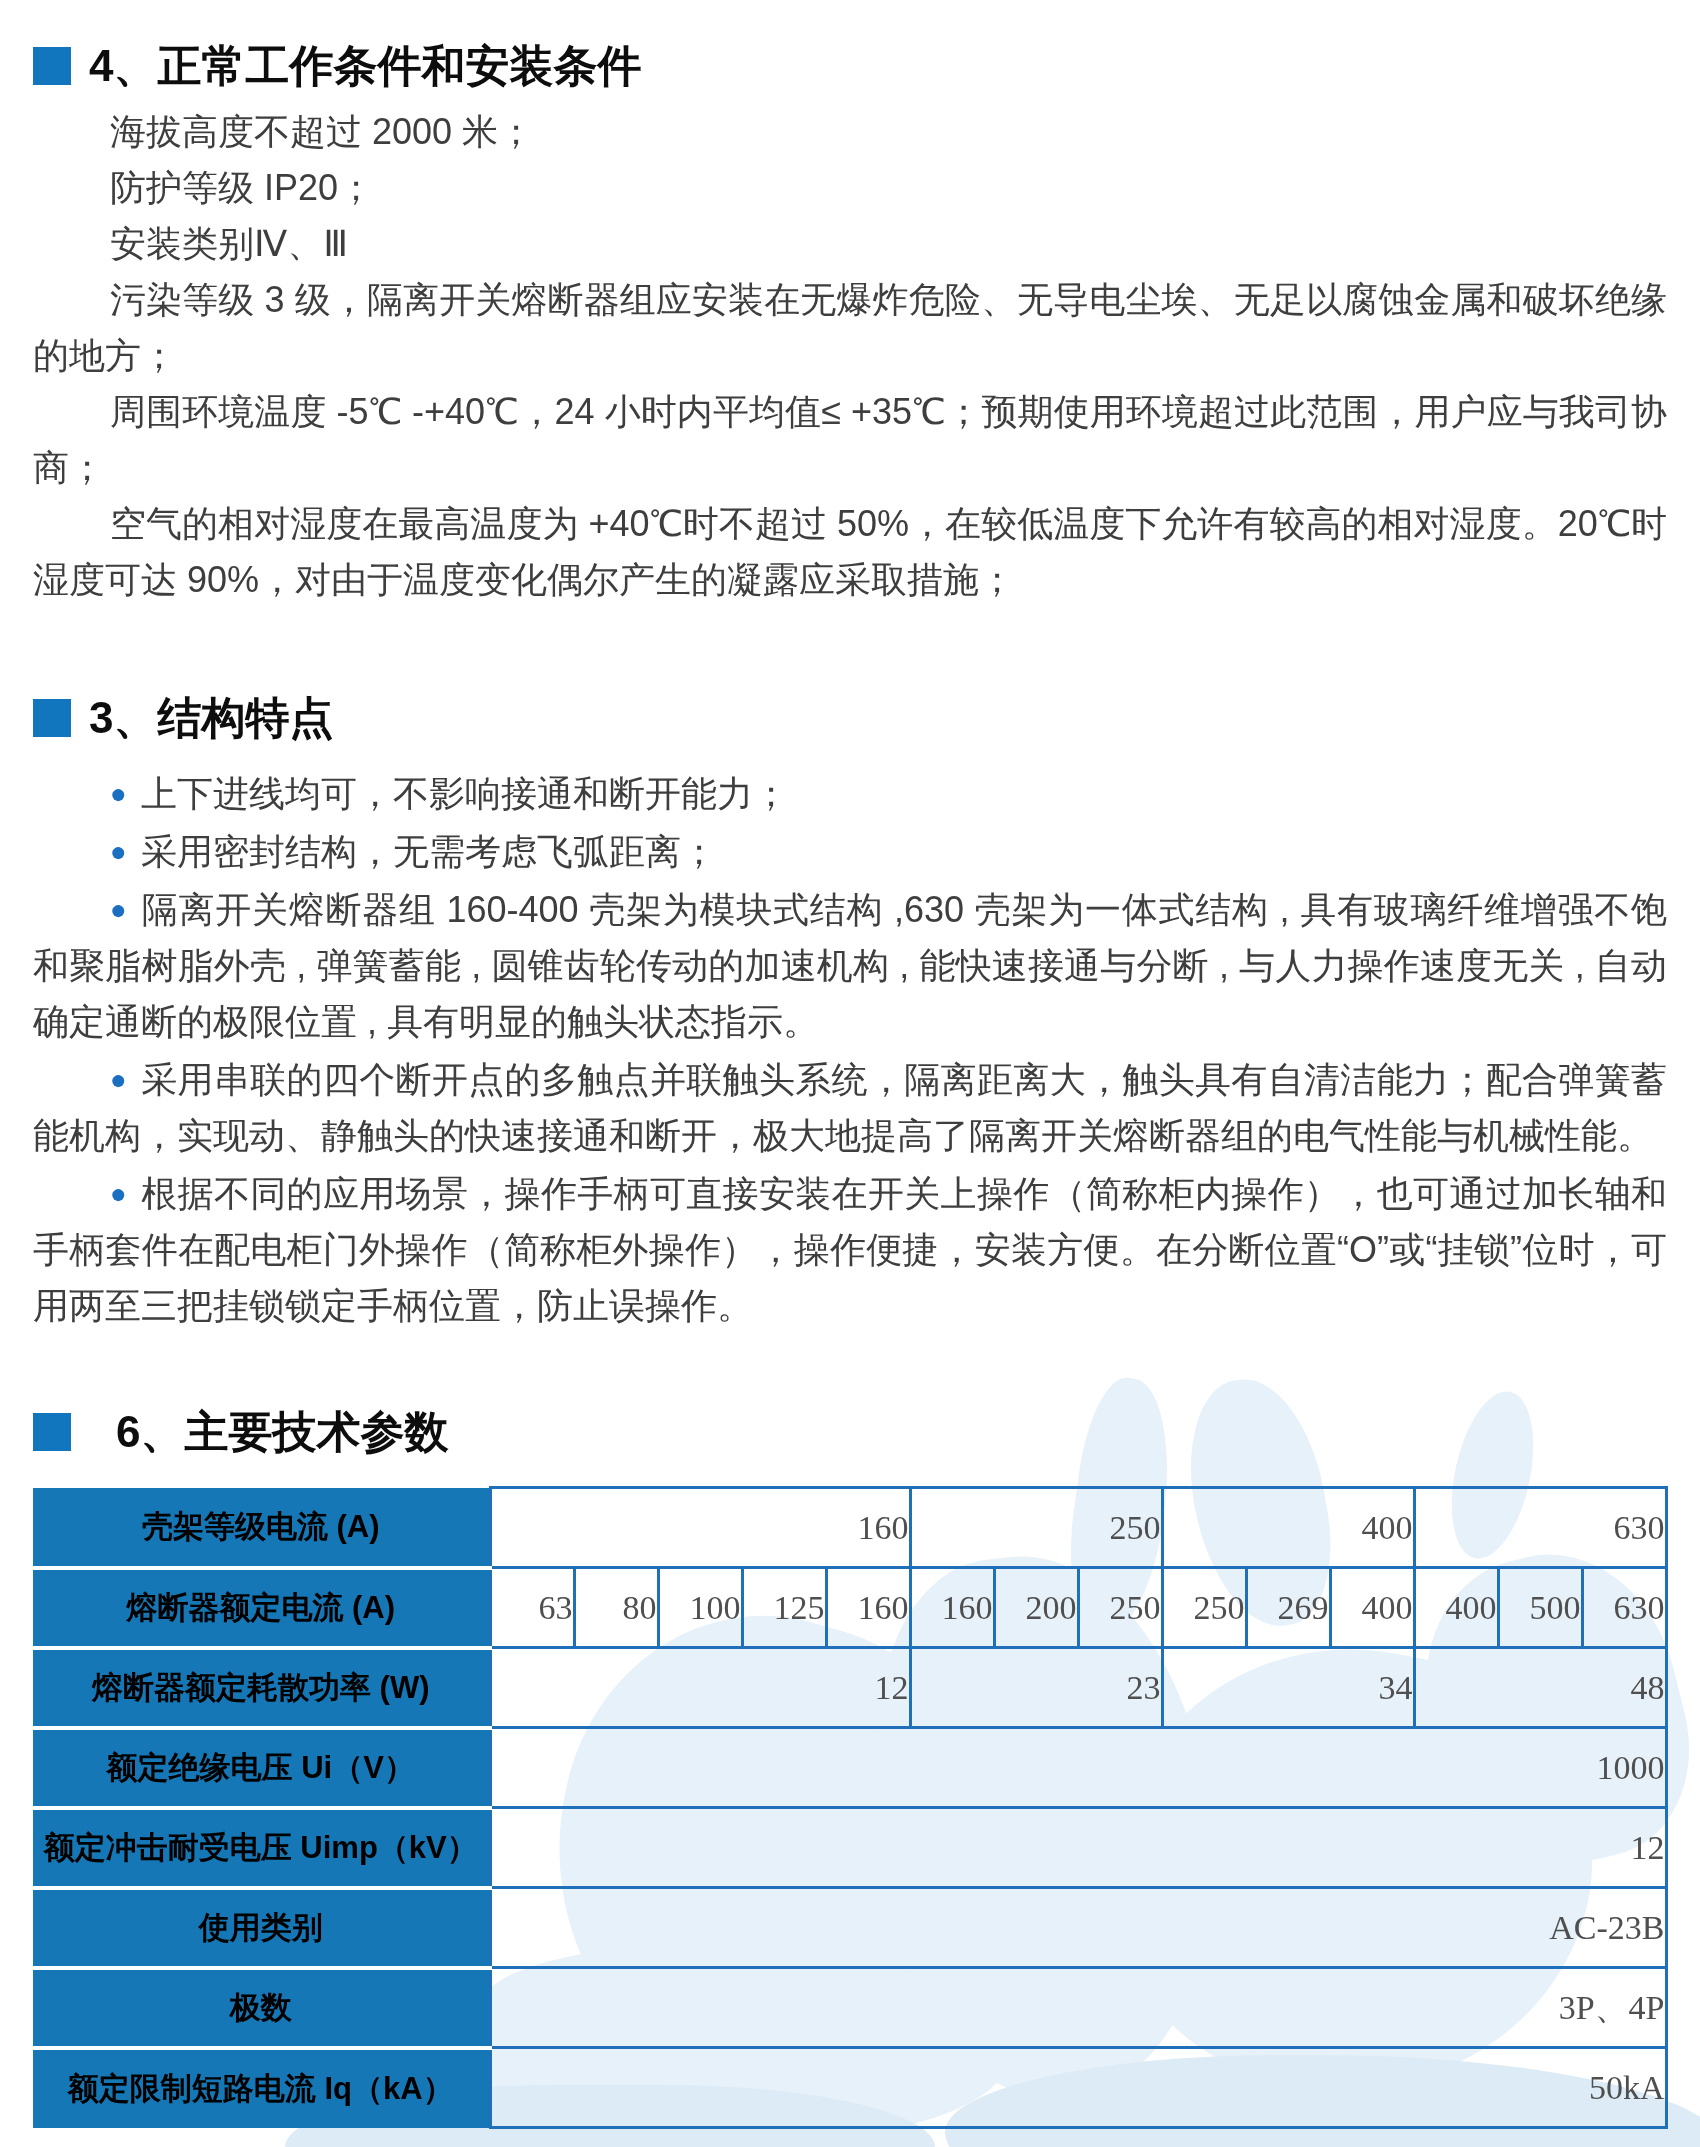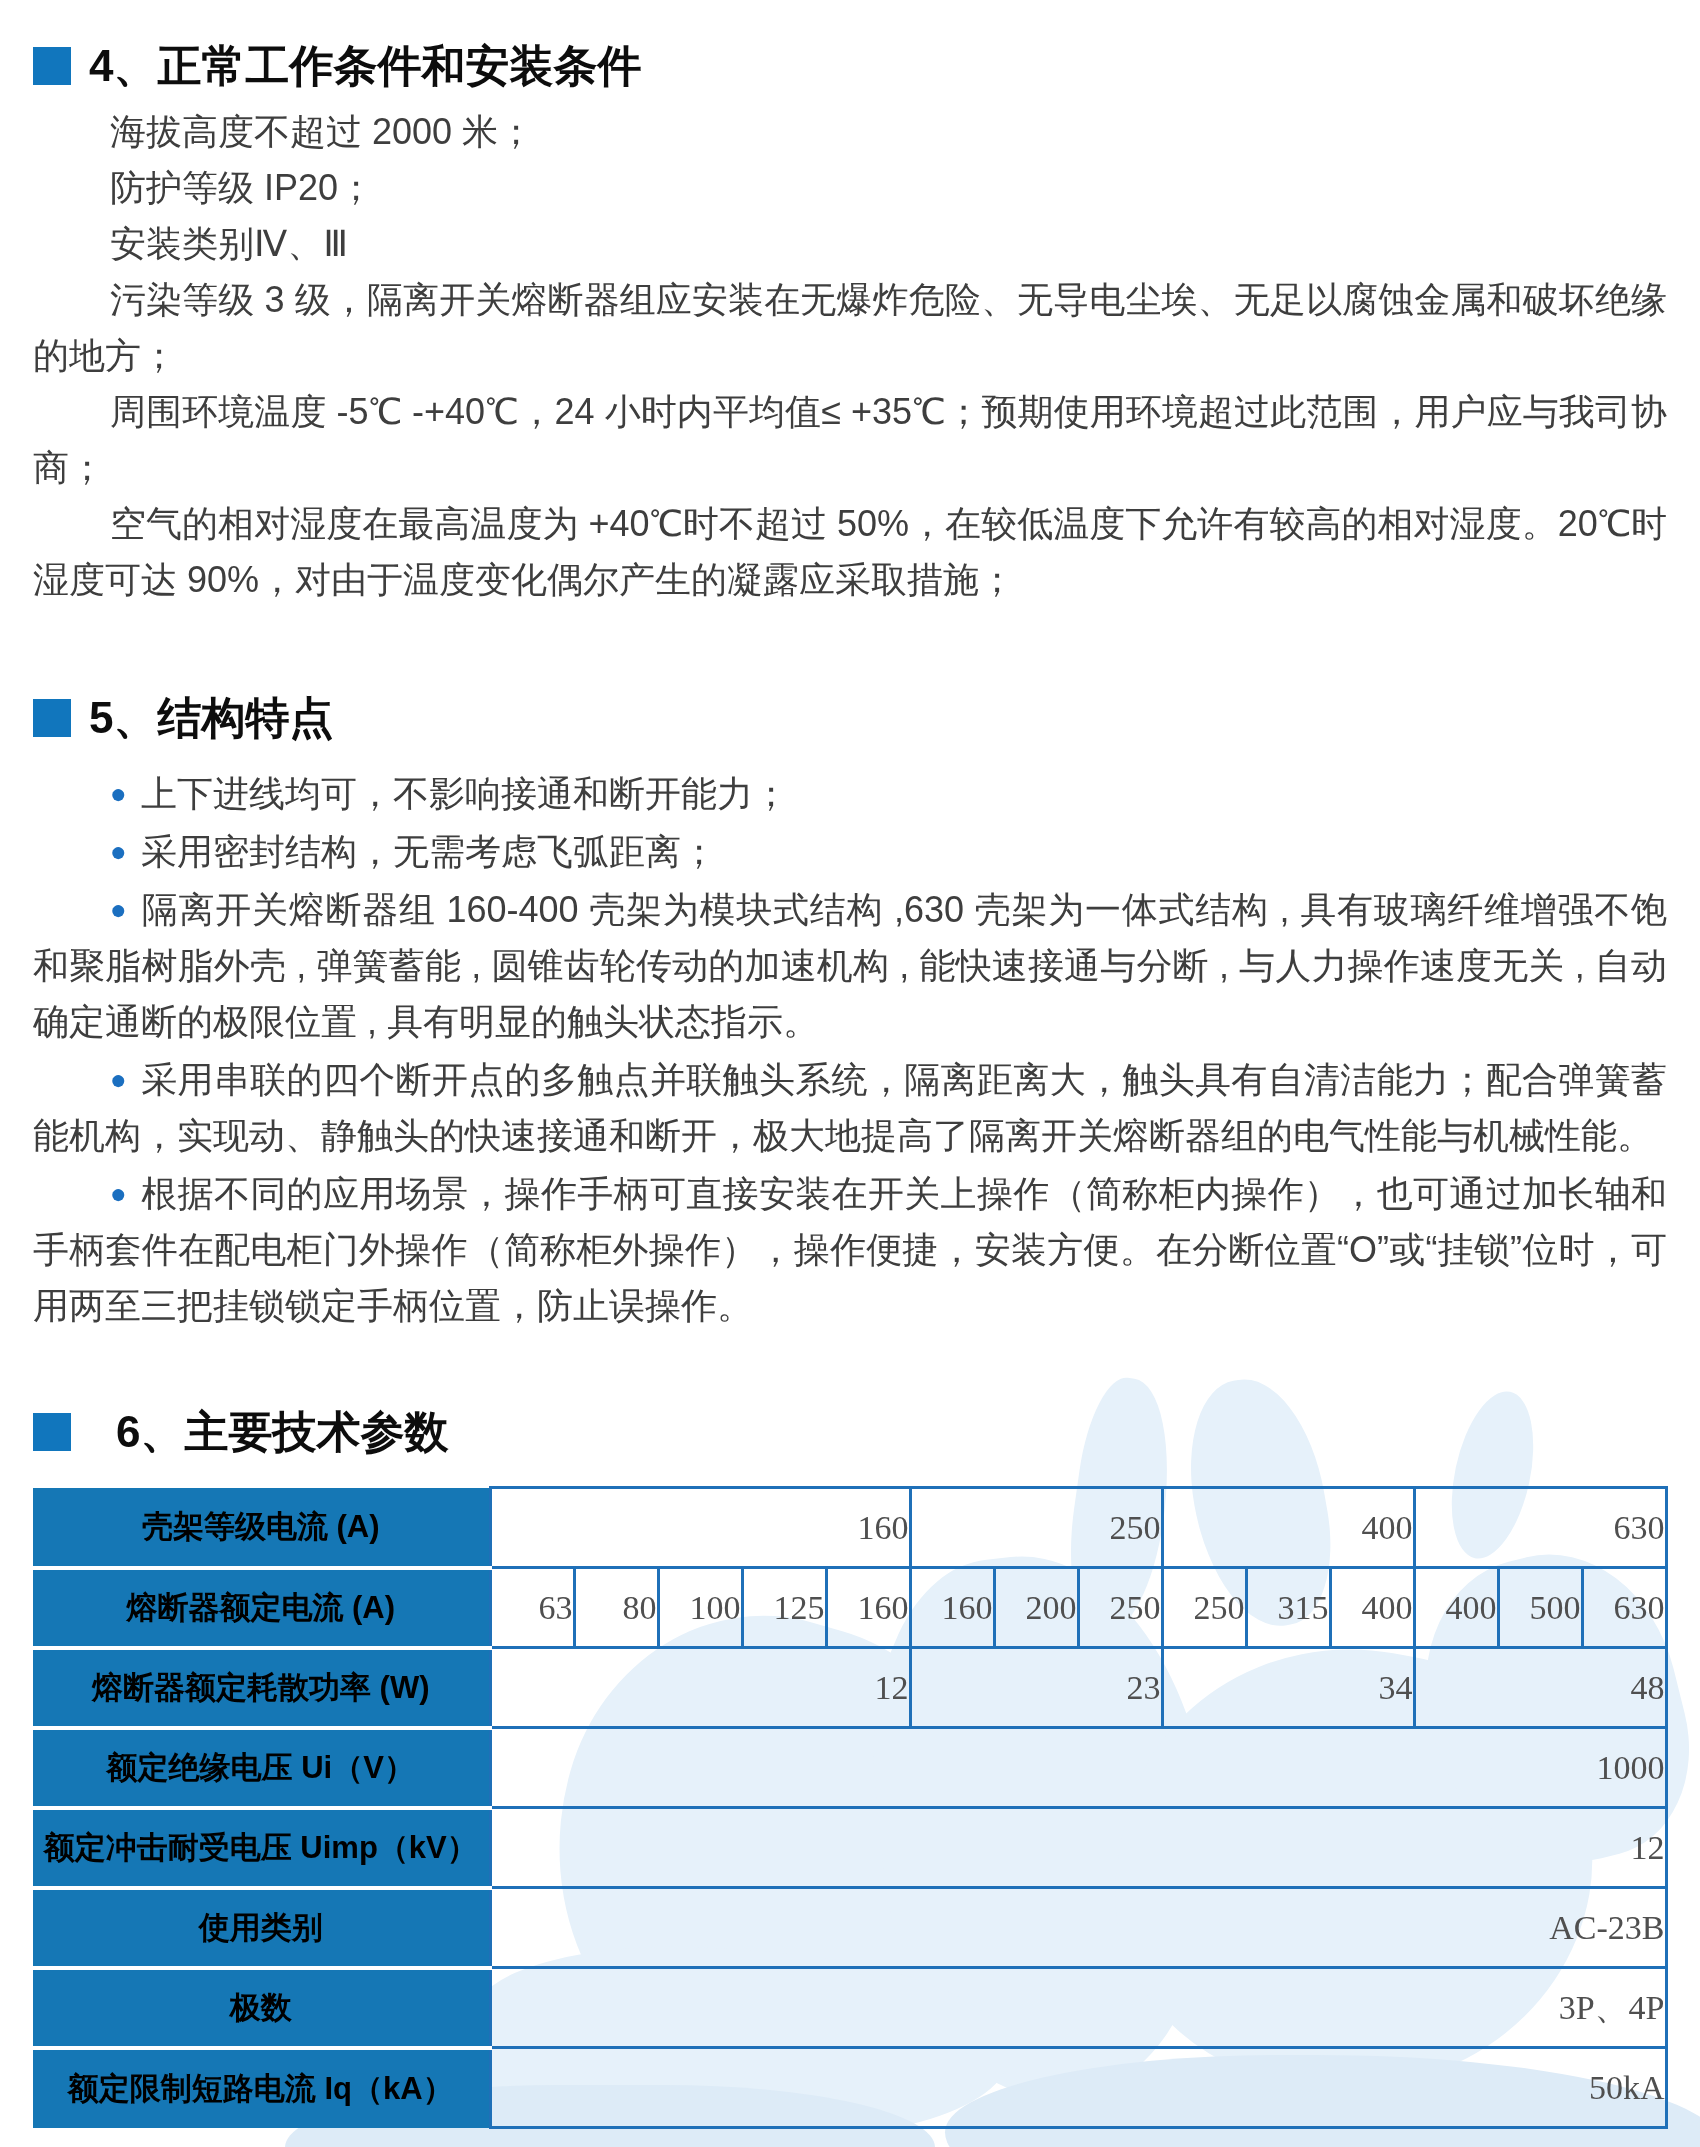--- a/index.html
+++ b/index.html
@@ -87,21 +87,21 @@
     </h2>
     <p class="para">海拔高度不超过 2000 米；</p>
     <p class="para">防护等级 IP20；</p>
     <p class="para">安装类别Ⅳ、Ⅲ</p>
     <p class="para">污染等级 3 级，隔离开关熔断器组应安装在无爆炸危险、无导电尘埃、无足以腐蚀金属和破坏绝缘的地方；</p>
     <p class="para">周围环境温度 -5℃ -+40℃，24 小时内平均值≤ +35℃；预期使用环境超过此范围，用户应与我司协商；</p>
     <p class="para">空气的相对湿度在最高温度为 +40℃时不超过 50%，在较低温度下允许有较高的相对湿度。20℃时湿度可达 90%，对由于温度变化偶尔产生的凝露应采取措施；</p>
 
     <h2 class="sec-heading h5">
       <span class="sq"></span>
-      <span>5、结构特点</span>
+      <span>3、结构特点</span>
     </h2>
     <p class="bullet"><span class="dot">●</span><span>上下进线均可，不影响接通和断开能力；</span></p>
     <p class="bullet"><span class="dot">●</span><span>采用密封结构，无需考虑飞弧距离；</span></p>
     <p class="bullet"><span class="dot">●</span><span>隔离开关熔断器组 160-400 壳架为模块式结构 ,630 壳架为一体式结构 , 具有玻璃纤维增强不饱和聚脂树脂外壳 , 弹簧蓄能 , 圆锥齿轮传动的加速机构 , 能快速接通与分断 , 与人力操作速度无关 , 自动确定通断的极限位置 , 具有明显的触头状态指示。</span></p>
     <p class="bullet"><span class="dot">●</span><span>采用串联的四个断开点的多触点并联触头系统，隔离距离大，触头具有自清洁能力；配合弹簧蓄能机构，实现动、静触头的快速接通和断开，极大地提高了隔离开关熔断器组的电气性能与机械性能。</span></p>
     <p class="bullet"><span class="dot">●</span><span>根据不同的应用场景，操作手柄可直接安装在开关上操作（简称柜内操作），也可通过加长轴和手柄套件在配电柜门外操作（简称柜外操作），操作便捷，安装方便。在分断位置“O”或“挂锁”位时，可用两至三把挂锁锁定手柄位置，防止误操作。</span></p>
 
     <h2 class="sec-heading h6">
       <span class="sq"></span>
       <span>6、主要技术参数</span>
@@ -125,21 +125,21 @@
           <th>熔断器额定电流 (A)</th>
           <td>63</td>
           <td>80</td>
           <td>100</td>
           <td>125</td>
           <td>160</td>
           <td>160</td>
           <td>200</td>
           <td>250</td>
           <td>250</td>
-          <td>315</td>
+          <td>269</td>
           <td>400</td>
           <td>400</td>
           <td>500</td>
           <td>630</td>
         </tr>
         <tr>
           <th>熔断器额定耗散功率 (W)</th>
           <td colspan="5">12</td>
           <td colspan="3">23</td>
           <td colspan="3">34</td>

